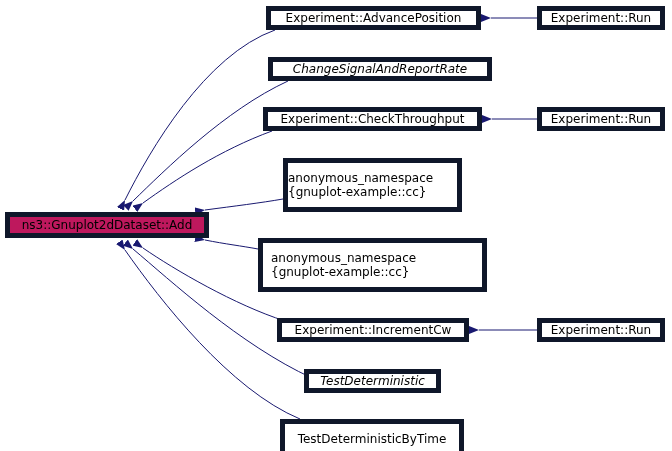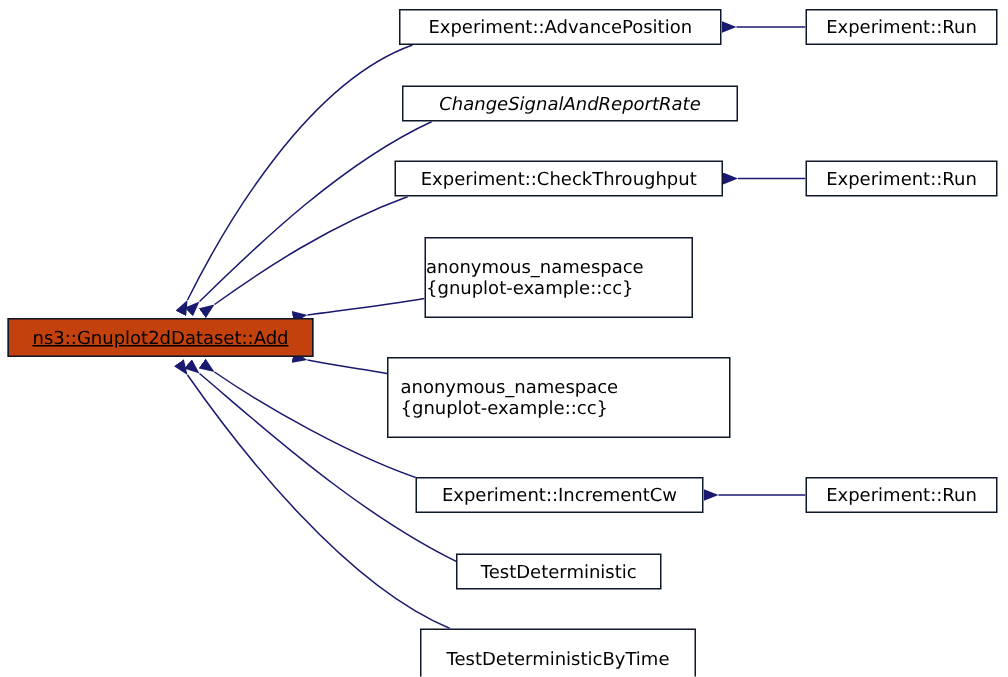--- a/index.html
+++ b/index.html
@@ -1,23 +1,23 @@
 <!DOCTYPE html>
 <html><head>
 <meta charset="utf-8">
 <style>
   html, body { margin:0; padding:0; background:#ffffff; }
   body { width:672px; height:451px; position:relative; overflow:hidden;
          font-family:"DejaVu Sans", sans-serif; }
   svg { position:absolute; left:0; top:0; }
-  .node { position:absolute; box-sizing:border-box; border:1px solid #0f172a;
+  .node { position:absolute; box-sizing:border-box; border:5px solid #0f172a;
           background:#fff; font-size:12px; color:#000; text-align:center;
           line-height:14px; display:flex; flex-direction:column; justify-content:center;
           align-items:center; white-space:nowrap; }
-  .node.root { background:#c2410c;text-decoration:underline; }
+  .node.root { background:#be185d; }
   .node.multi { align-items:flex-start; }
   .node.multi span { display:block; }
 </style>
 </head>
 <body>
 
 <svg width="672" height="451">
   <defs>
     <marker id="arr" markerWidth="10" markerHeight="8" refX="0" refY="4" orient="auto" markerUnits="userSpaceOnUse">
       <path d="M10,0 L0,4 L10,8 Z" fill="#191970"></path>
@@ -55,21 +55,21 @@
   <span>anonymous_namespace</span>
   <span>{gnuplot-example::cc}</span>
 </div>
 <div class="node multi" style="left:258px;top:238px;width:229px;height:54px;">
   <span style="align-self:flex-start;padding-left:8px;">anonymous_namespace</span>
   <span style="align-self:flex-start;padding-left:8px;">{gnuplot-example::cc}</span>
 </div>
 <div class="node" style="left:277px;top:318px;width:192px;height:24px;">
   <span>Experiment::IncrementCw</span>
 </div>
-<div class="node" style="left:304px;top:369px;width:137px;height:24px;">
+<div class="node" style="left:304px;top:369px;width:137px;height:24px;font-style:italic;">
   <span>TestDeterministic</span>
 </div>
 <div class="node" style="left:280px;top:419px;width:184px;height:40px;">
   <span>TestDeterministicByTime</span>
 </div>
 
 <div class="node" style="left:537px;top:6px;width:128px;height:24px;">
   <span>Experiment::Run</span>
 </div>
 <div class="node" style="left:537px;top:107px;width:128px;height:24px;">

